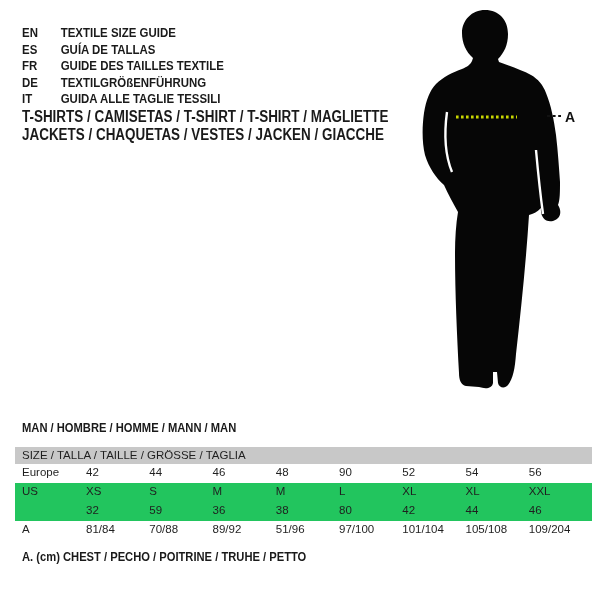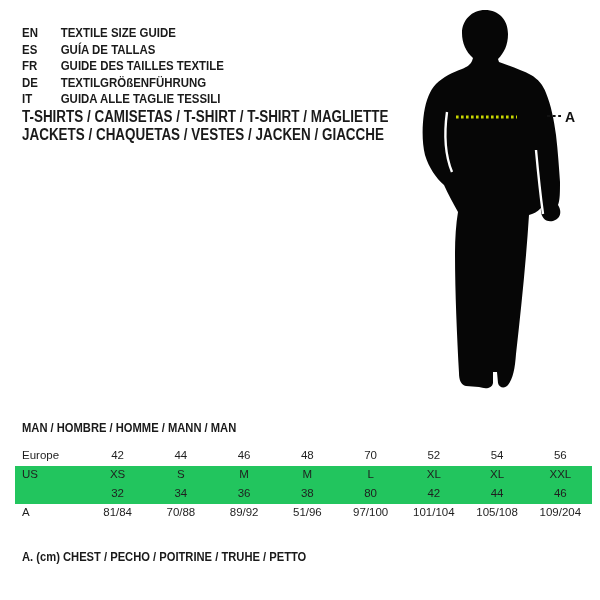--- a/index.html
+++ b/index.html
@@ -25,21 +25,21 @@
   
   .section-title{left:22px;top:420px;font-size:13px;font-weight:bold;
     transform:scaleX(0.86);transform-origin:0 0;white-space:nowrap}
 
   
   .size-table{left:15px;top:447px;width:577px;font-size:11.5px;color:#1f1f1f}
   .thead{height:17px;line-height:17px;background:#c8c8c8;padding-left:7px;white-space:nowrap}
   .trow{display:flex;height:19px;line-height:17px}
   .trow.shaded{background:#22c55e}
   .tlabel{width:71px;flex:0 0 71px;padding-left:7px;box-sizing:border-box;text-align:left}
-  .tcell{flex:1 1 0;text-align:center}
+  .tcell{flex:1 1 0;text-align:left}
 
   
   .footnote{left:22px;top:549px;font-size:13px;font-weight:bold;
     transform:scaleX(0.86);transform-origin:0 0;white-space:nowrap}
 </style>
 </head>
 <body>
 
 <div class="abs lang-block">
   <div class="lang-row">
@@ -105,49 +105,50 @@
     <path d="M52,112 C49,134 50,155 57,172" stroke="#ffffff" stroke-width="2.4" fill="none"></path>
     <line x1="61" y1="117" x2="122" y2="117" stroke-width="3.2" stroke-dasharray="2.6 2.4" stroke="#c9d600"></line>
     <line x1="152" y1="116" x2="166" y2="116" stroke-width="2" stroke-dasharray="3 2.6" stroke="#111111"></line>
     <text x="170" y="122" font-size="14" font-weight="bold" fill="#111111" font-family="Liberation Sans, sans-serif">A</text>
   </svg>
 </div>
 
 <div class="abs section-title">MAN / HOMBRE / HOMME / MANN / MAN</div>
 
 <div class="abs size-table">
+  <div class="thead">SIZE / TALLA / TAILLE / GRÖSSE / TAGLIA</div>
 
   <div class="trow">
     <div class="tlabel">Europe</div>
     <div class="tcell">42</div>
     <div class="tcell">44</div>
     <div class="tcell">46</div>
     <div class="tcell">48</div>
-    <div class="tcell">70</div>
+    <div class="tcell">90</div>
     <div class="tcell">52</div>
     <div class="tcell">54</div>
     <div class="tcell">56</div>
   </div>
 
   <div class="trow shaded">
     <div class="tlabel">US</div>
     <div class="tcell">XS</div>
     <div class="tcell">S</div>
     <div class="tcell">M</div>
     <div class="tcell">M</div>
     <div class="tcell">L</div>
     <div class="tcell">XL</div>
     <div class="tcell">XL</div>
     <div class="tcell">XXL</div>
   </div>
 
   <div class="trow shaded">
     <div class="tlabel"></div>
     <div class="tcell">32</div>
-    <div class="tcell">34</div>
+    <div class="tcell">59</div>
     <div class="tcell">36</div>
     <div class="tcell">38</div>
     <div class="tcell">80</div>
     <div class="tcell">42</div>
     <div class="tcell">44</div>
     <div class="tcell">46</div>
   </div>
 
   <div class="trow">
     <div class="tlabel">A</div>

